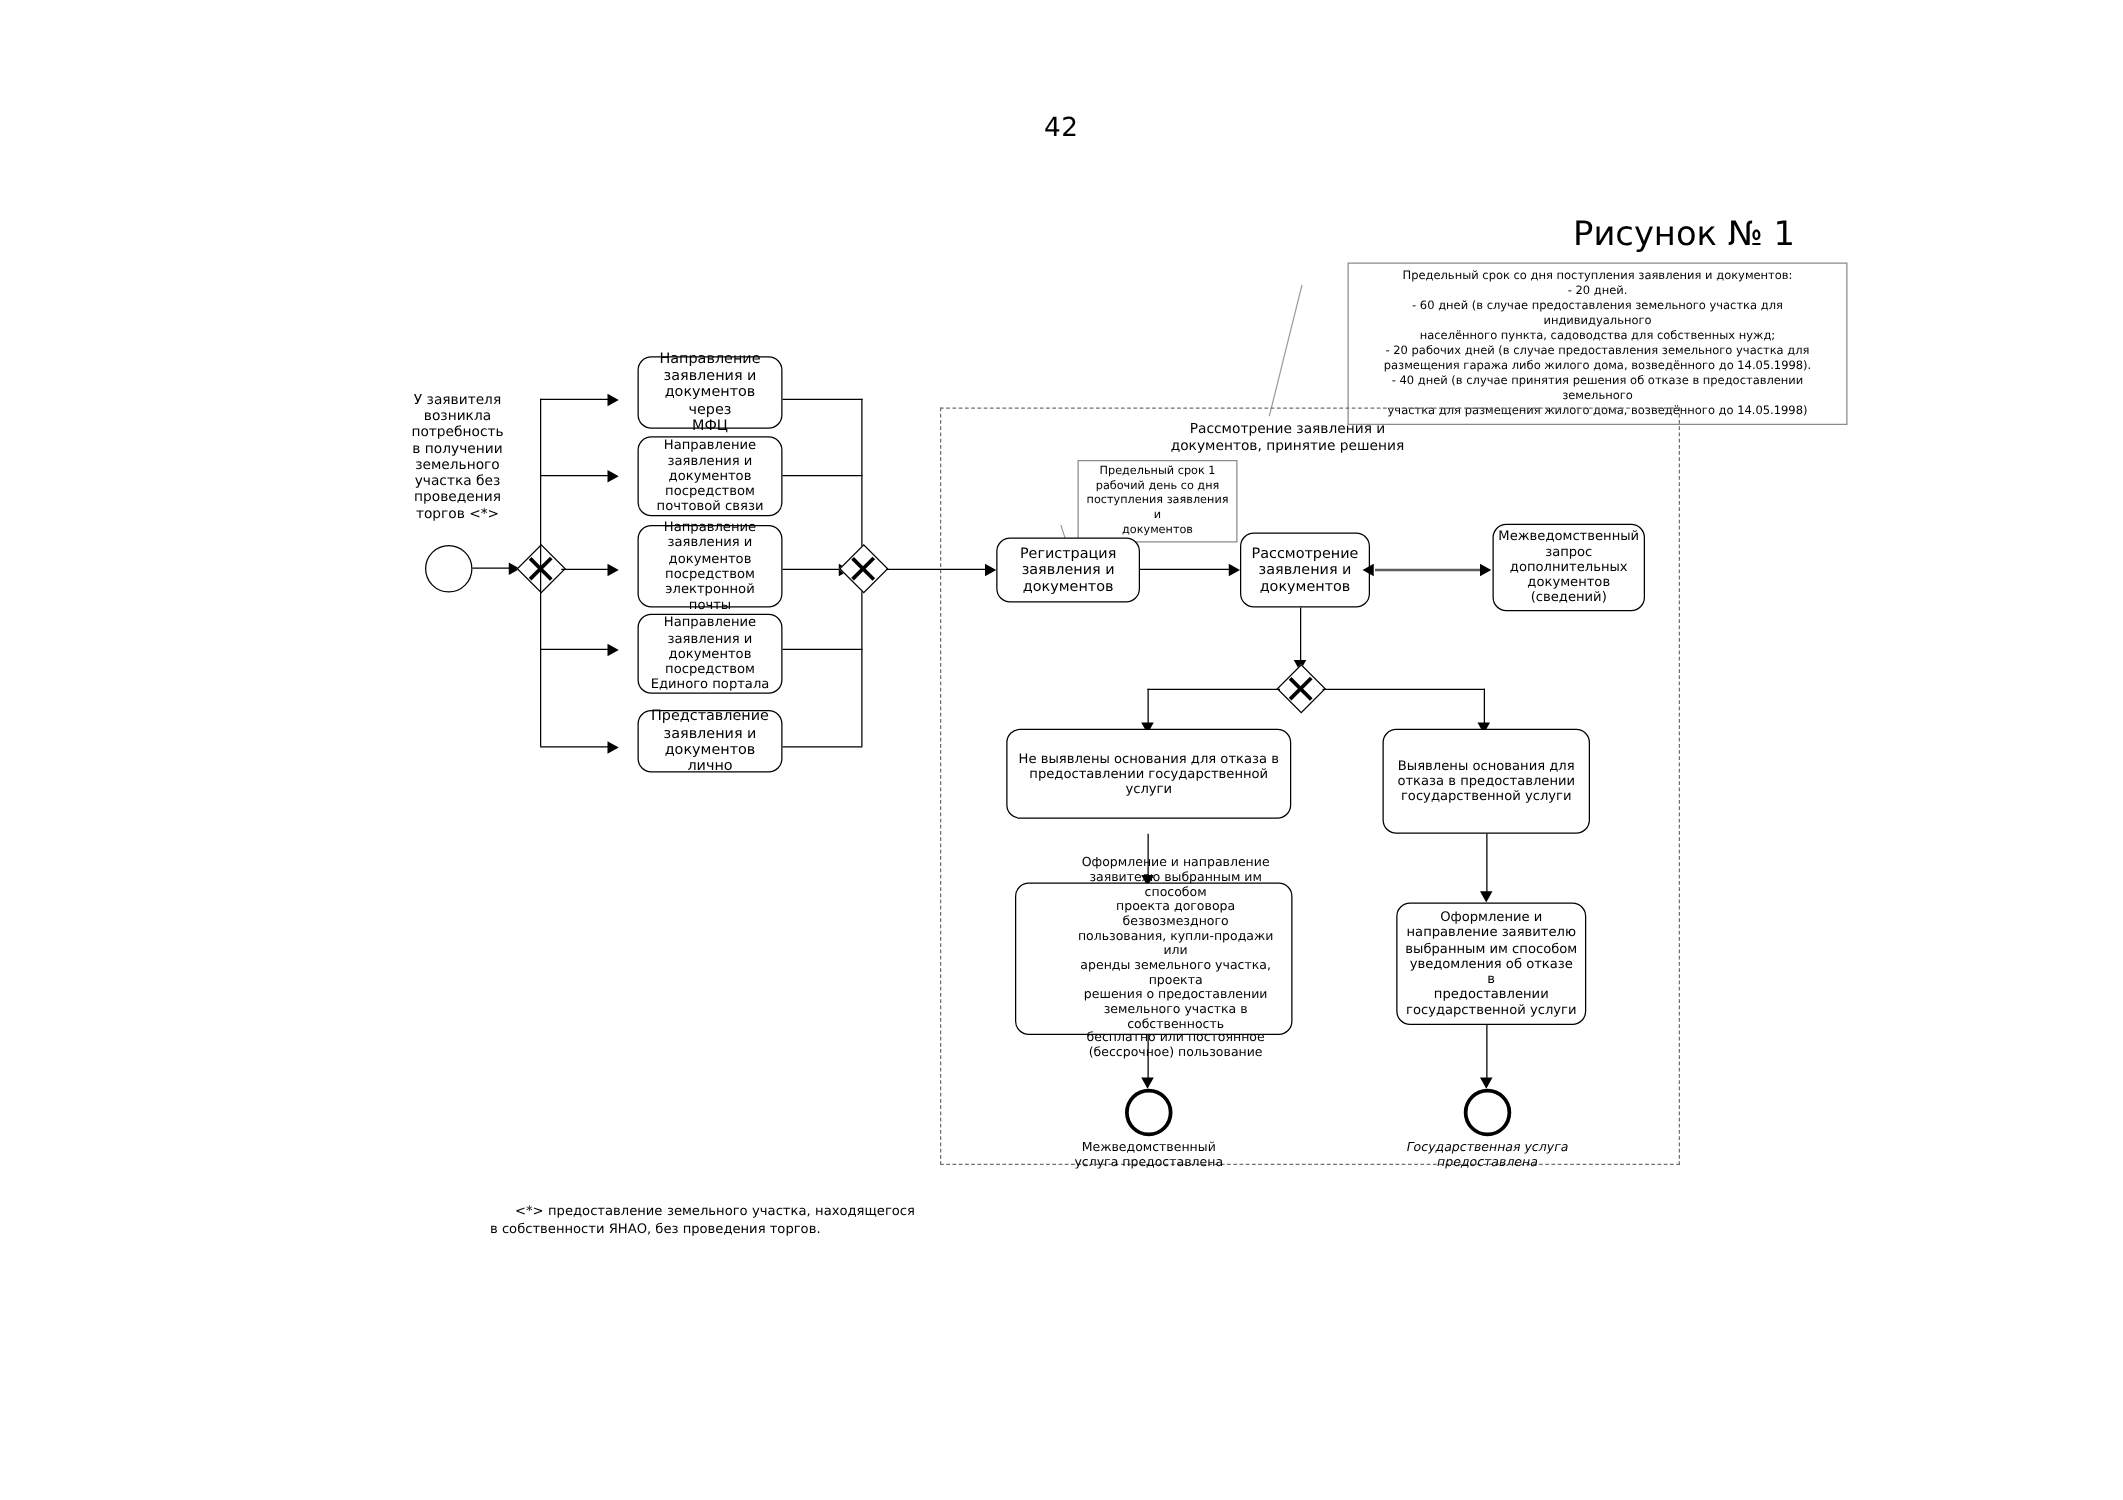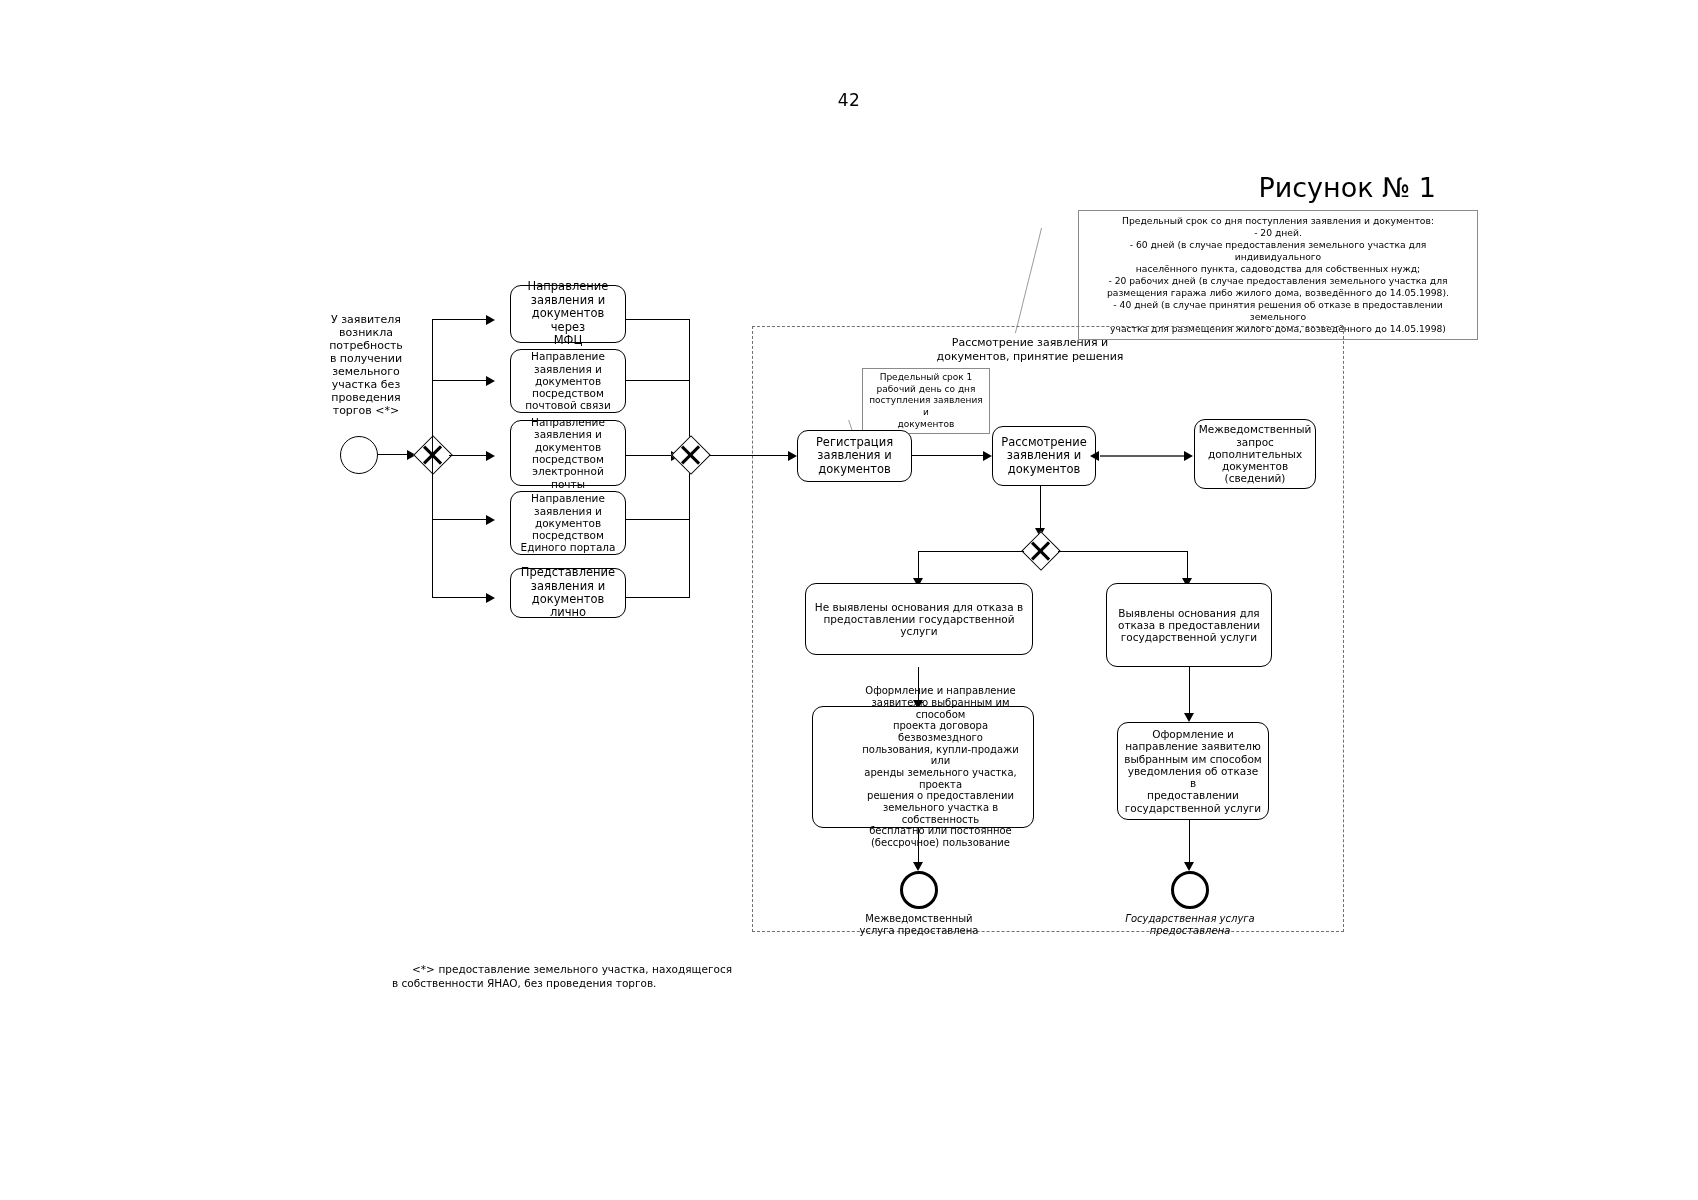--- a/index.html
+++ b/index.html
@@ -3,21 +3,21 @@
 <meta charset="utf-8">
 <style>
   html,body{margin:0;padding:0;background:#fff;}
   body{width:1698px;height:1200px;position:relative;
        font-family:"DejaVu Sans","Liberation Sans",sans-serif;color:#000;
        -webkit-font-smoothing:antialiased;}
   .pg{position:absolute;left:0;top:0;width:1698px;height:1200px;overflow:hidden;}
   .abs{position:absolute;}
 
   
-  #page-num{left:0;top:90px;width:1698px;text-align:center;font-size:17px;
+  #page-num{left:0;top:90px;width:1698px;text-align:center;font-size:21px;
             letter-spacing:.5px;}
   
   #fig-title{right:262px;top:172px;font-size:27px;white-space:nowrap;}
 
   
   .t{position:absolute;text-align:center;line-height:1.18;}
 
   
   .task{position:absolute;border:1.4px solid #000;border-radius:11px;
         background:#fff;display:flex;align-items:center;justify-content:center;

